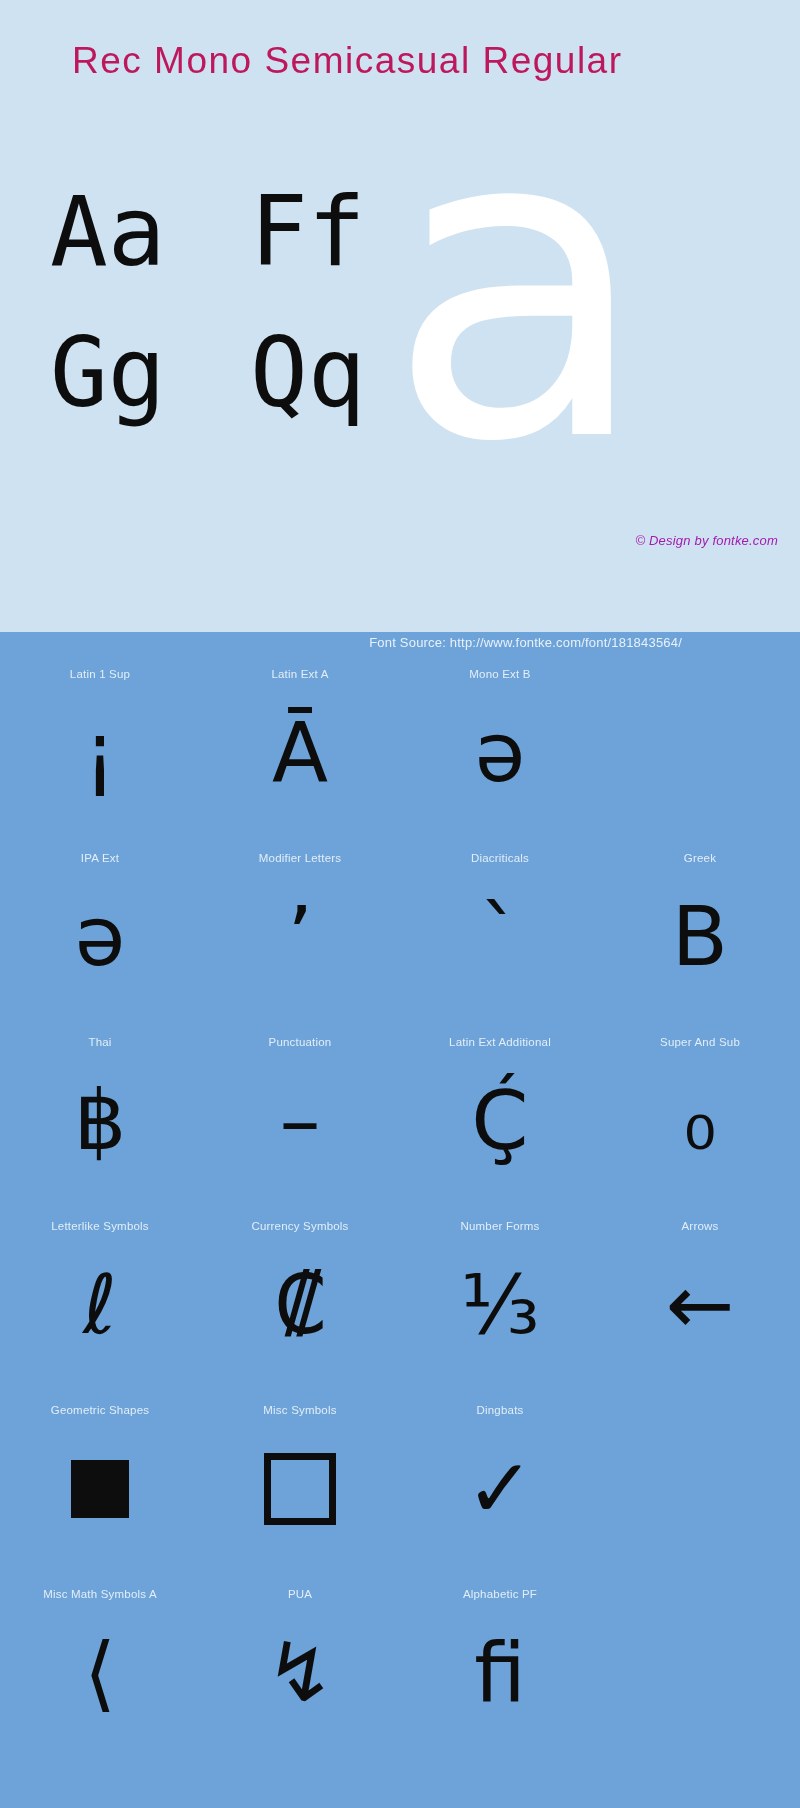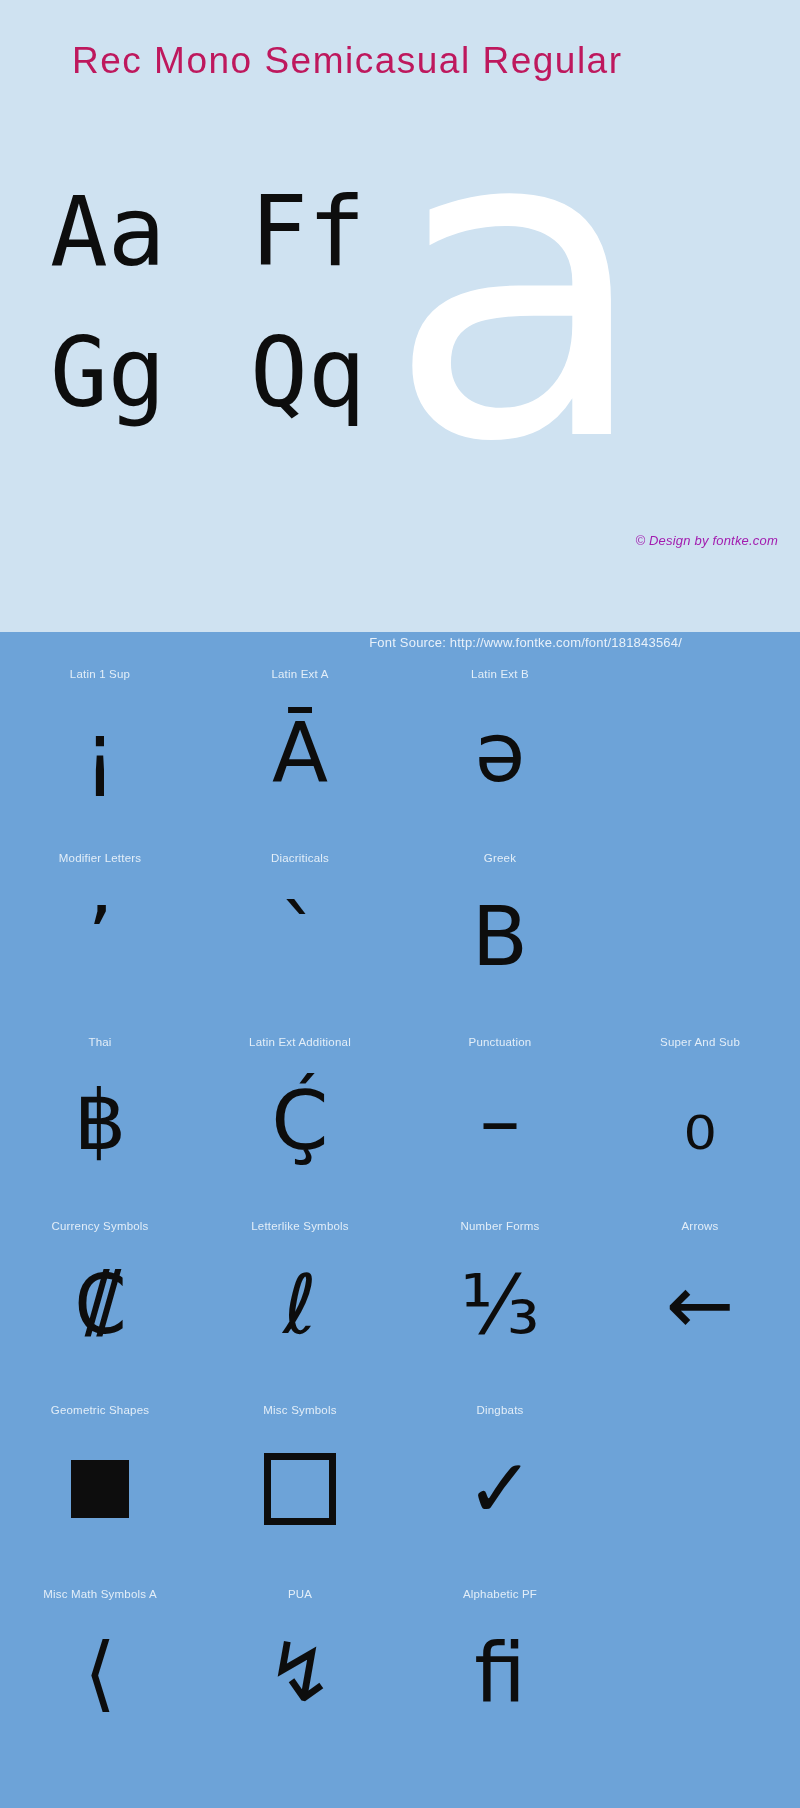--- a/index.html
+++ b/index.html
@@ -195,69 +195,73 @@
   <div class="block-row">
     <div class="block-cell">
       <div class="block-label">Latin 1 Sup</div>
       <div class="block-sample">¡</div>
     </div>
     <div class="block-cell">
       <div class="block-label">Latin Ext A</div>
       <div class="block-sample">Ā</div>
     </div>
     <div class="block-cell">
-      <div class="block-label">Latin Ext B</div>
+      <div class="block-label">Mono Ext B</div>
       <div class="block-sample">ǝ</div>
     </div>
   </div>
 
   <div class="block-row">
+    <div class="block-cell">
+      <div class="block-label">IPA Ext</div>
+      <div class="block-sample">ə</div>
+    </div>
     <div class="block-cell">
       <div class="block-label">Modifier Letters</div>
       <div class="block-sample">ʼ</div>
     </div>
     <div class="block-cell">
       <div class="block-label">Diacriticals</div>
       <div class="block-sample">ˋ</div>
     </div>
     <div class="block-cell">
       <div class="block-label">Greek</div>
       <div class="block-sample">Β</div>
     </div>
   </div>
 
   <div class="block-row">
     <div class="block-cell">
       <div class="block-label">Thai</div>
       <div class="block-sample">฿</div>
     </div>
     <div class="block-cell">
+      <div class="block-label">Punctuation</div>
+      <div class="block-sample">–</div>
+    </div>
+    <div class="block-cell">
       <div class="block-label">Latin Ext Additional</div>
       <div class="block-sample">Ḉ</div>
     </div>
     <div class="block-cell">
-      <div class="block-label">Punctuation</div>
-      <div class="block-sample">–</div>
-    </div>
-    <div class="block-cell">
       <div class="block-label">Super And Sub</div>
       <div class="block-sample">₀</div>
     </div>
   </div>
 
   <div class="block-row">
     <div class="block-cell">
+      <div class="block-label">Letterlike Symbols</div>
+      <div class="block-sample">ℓ</div>
+    </div>
+    <div class="block-cell">
       <div class="block-label">Currency Symbols</div>
       <div class="block-sample">₡</div>
     </div>
     <div class="block-cell">
-      <div class="block-label">Letterlike Symbols</div>
-      <div class="block-sample">ℓ</div>
-    </div>
-    <div class="block-cell">
       <div class="block-label">Number Forms</div>
       <div class="block-sample">⅓</div>
     </div>
     <div class="block-cell">
       <div class="block-label">Arrows</div>
       <div class="block-sample">←</div>
     </div>
   </div>
 
   <div class="block-row">

